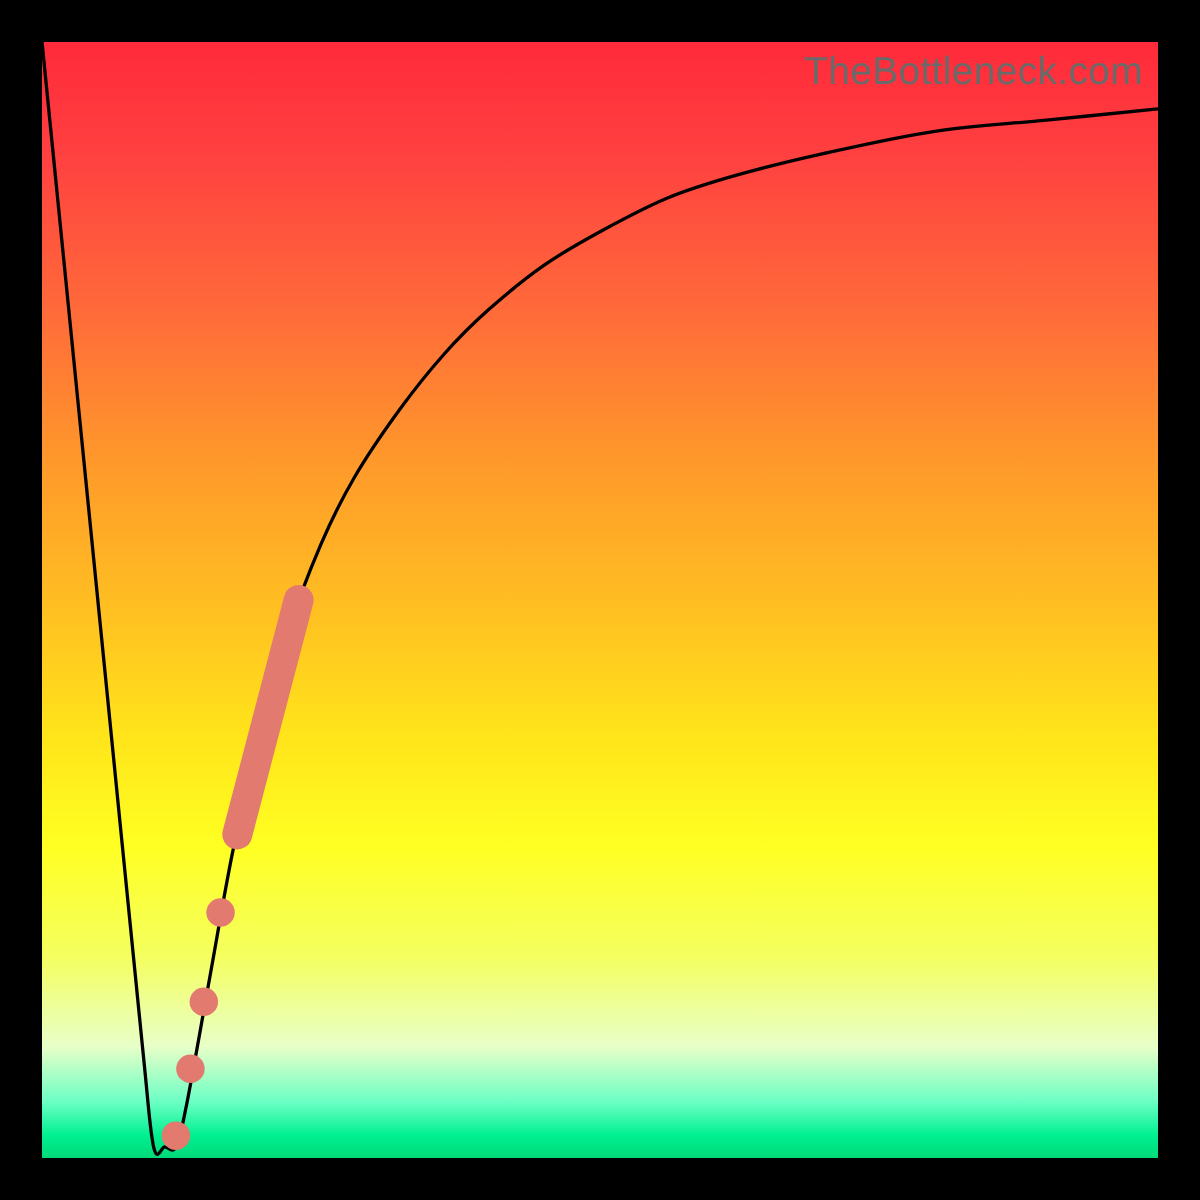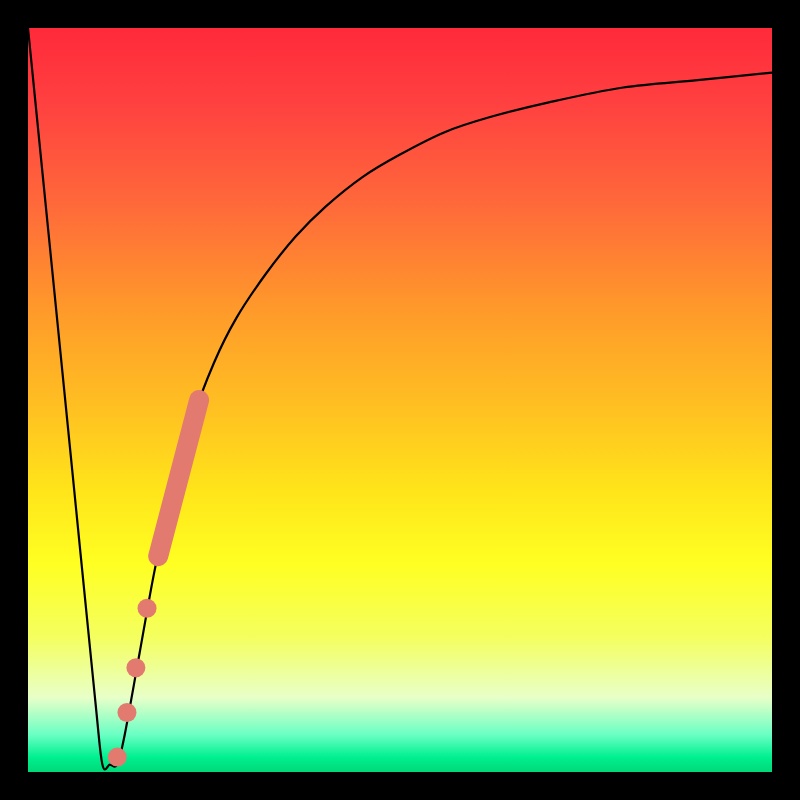--- a/index.html
+++ b/index.html
@@ -68,20 +68,21 @@
     stroke: #e37a6f;
     stroke-width: 20;
     stroke-linecap: round;
   }
 </style>
 </head>
 <body>
 
 <div class="frame">
   <div class="plot">
+    <div class="watermark">TheBottleneck.com</div>
 
     <svg class="curve" viewBox="0 0 744 744">
       <g>
         <path id="curve-path" d="M 0 0 C 3.72 37.20000000000001, 14.879999999999999 148.80000000000007, 22.32 223.20000000000005 C 29.76 297.6, 37.2 372, 44.64 446.4 C 52.08 520.8, 61.99999999999999 621.24, 66.96 669.6 C 71.91999999999999 717.96, 71.92 725.4, 74.4 736.56 C 76.88000000000001 747.7199999999999, 79.36 736.56, 81.84 736.56 C 84.32000000000001 736.56, 86.8 741.52, 89.28 736.56 C 91.76 731.5999999999999, 93 725.4, 96.72 706.8 C 100.44 688.1999999999999, 106.63999999999999 652.24, 111.6 624.96 C 116.56 597.6800000000001, 121.52 567.92, 126.48 543.12 C 131.44 518.32, 135.16000000000003 500.96000000000004, 141.36 476.16 C 147.56 451.36, 156.24 417.88, 163.68 394.32 C 171.12 370.76, 178.56 352.15999999999997, 186 334.79999999999995 C 193.44 317.43999999999994, 199.64000000000001 305.04, 208.32000000000002 290.16 C 217.00000000000003 275.28000000000003, 228.16000000000003 259.15999999999997, 238.08 245.51999999999998 C 248 231.88, 257.91999999999996 219.48000000000005, 267.84 208.32000000000005 C 277.76 197.16000000000005, 286.44 188.47999999999996, 297.6 178.55999999999995 C 308.76000000000005 168.63999999999993, 322.40000000000003 157.47999999999993, 334.8 148.79999999999995 C 347.2 140.11999999999998, 358.36 133.92000000000002, 372 126.48000000000002 C 385.64 119.04000000000002, 401.76000000000005 110.35999999999997, 416.64000000000004 104.15999999999997 C 431.52000000000004 97.95999999999997, 443.91999999999996 94.23999999999997, 461.28 89.27999999999997 C 478.64 84.31999999999998, 498.47999999999996 79.35999999999997, 520.8 74.39999999999998 C 543.12 69.43999999999998, 570.4000000000001 63.23999999999999, 595.2 59.51999999999998 C 620 55.799999999999976, 644.8000000000001 54.559999999999924, 669.6 52.07999999999993 C 694.4 49.59999999999993, 731.6 45.879999999999974, 744 44.639999999999986"></path>
       </g>
       <g class="markers" id="markers-g">
           <line x1="130.2" y1="528.24" x2="171.12" y2="372"></line>
           <circle cx="119.04" cy="580.3199999999999" r="9.5"></circle>
           <circle cx="107.88" cy="639.84" r="9.5"></circle>
           <circle cx="98.952" cy="684.48" r="9.5"></circle>

